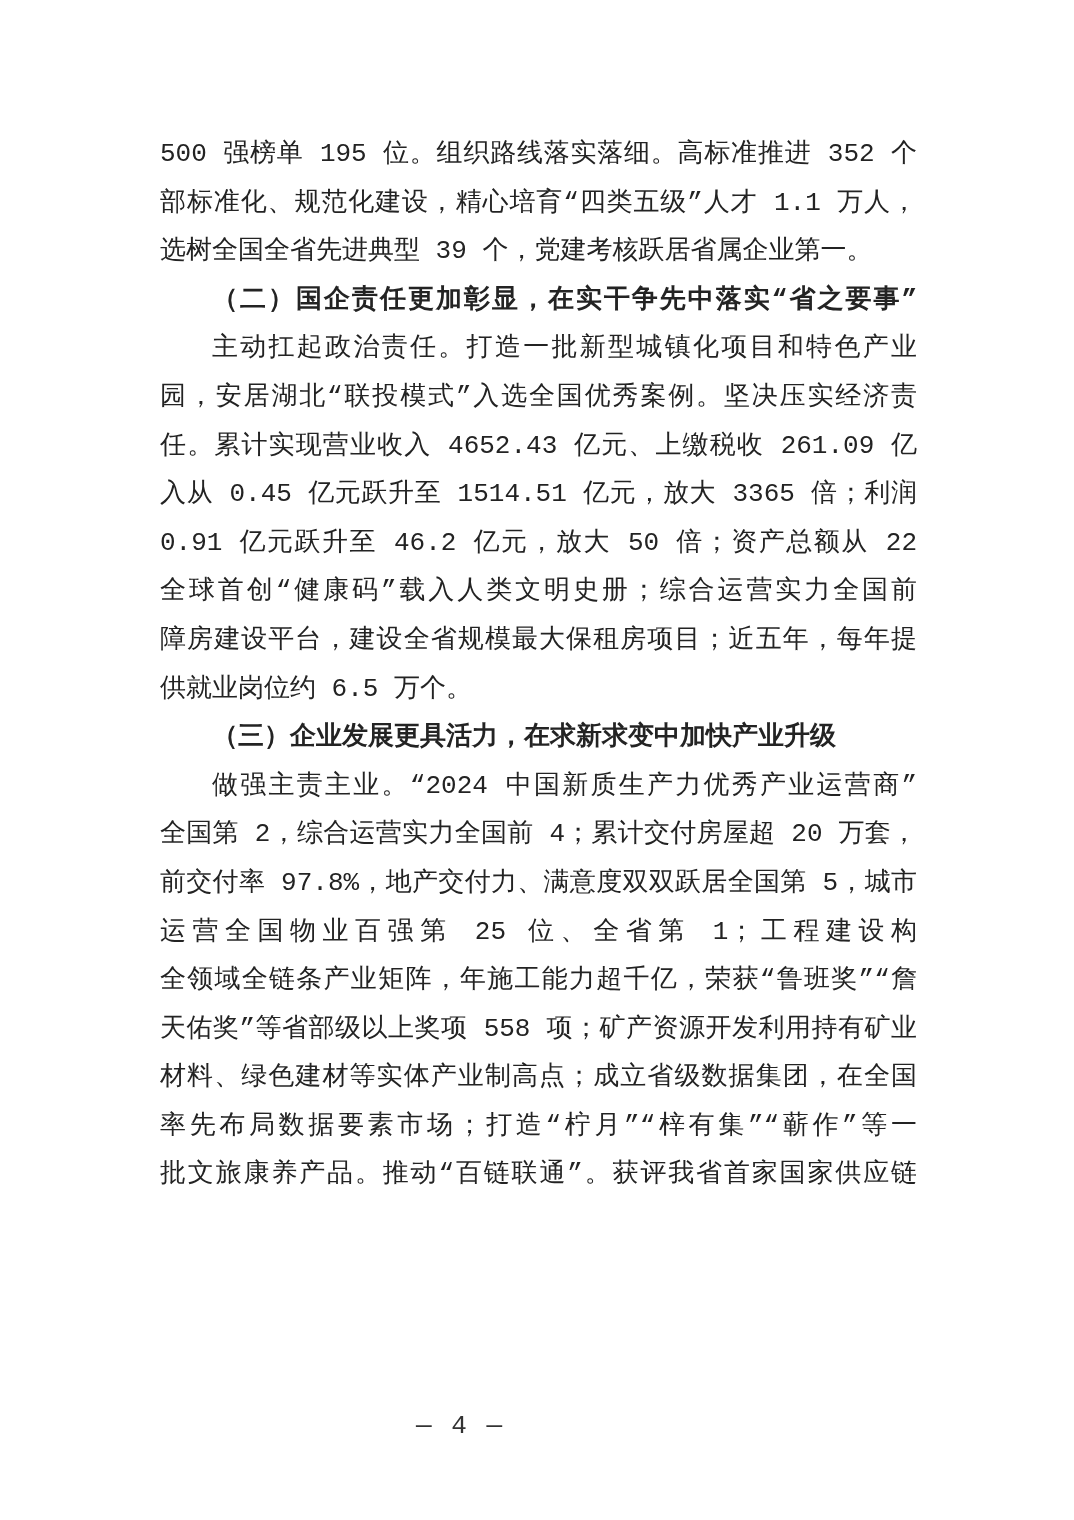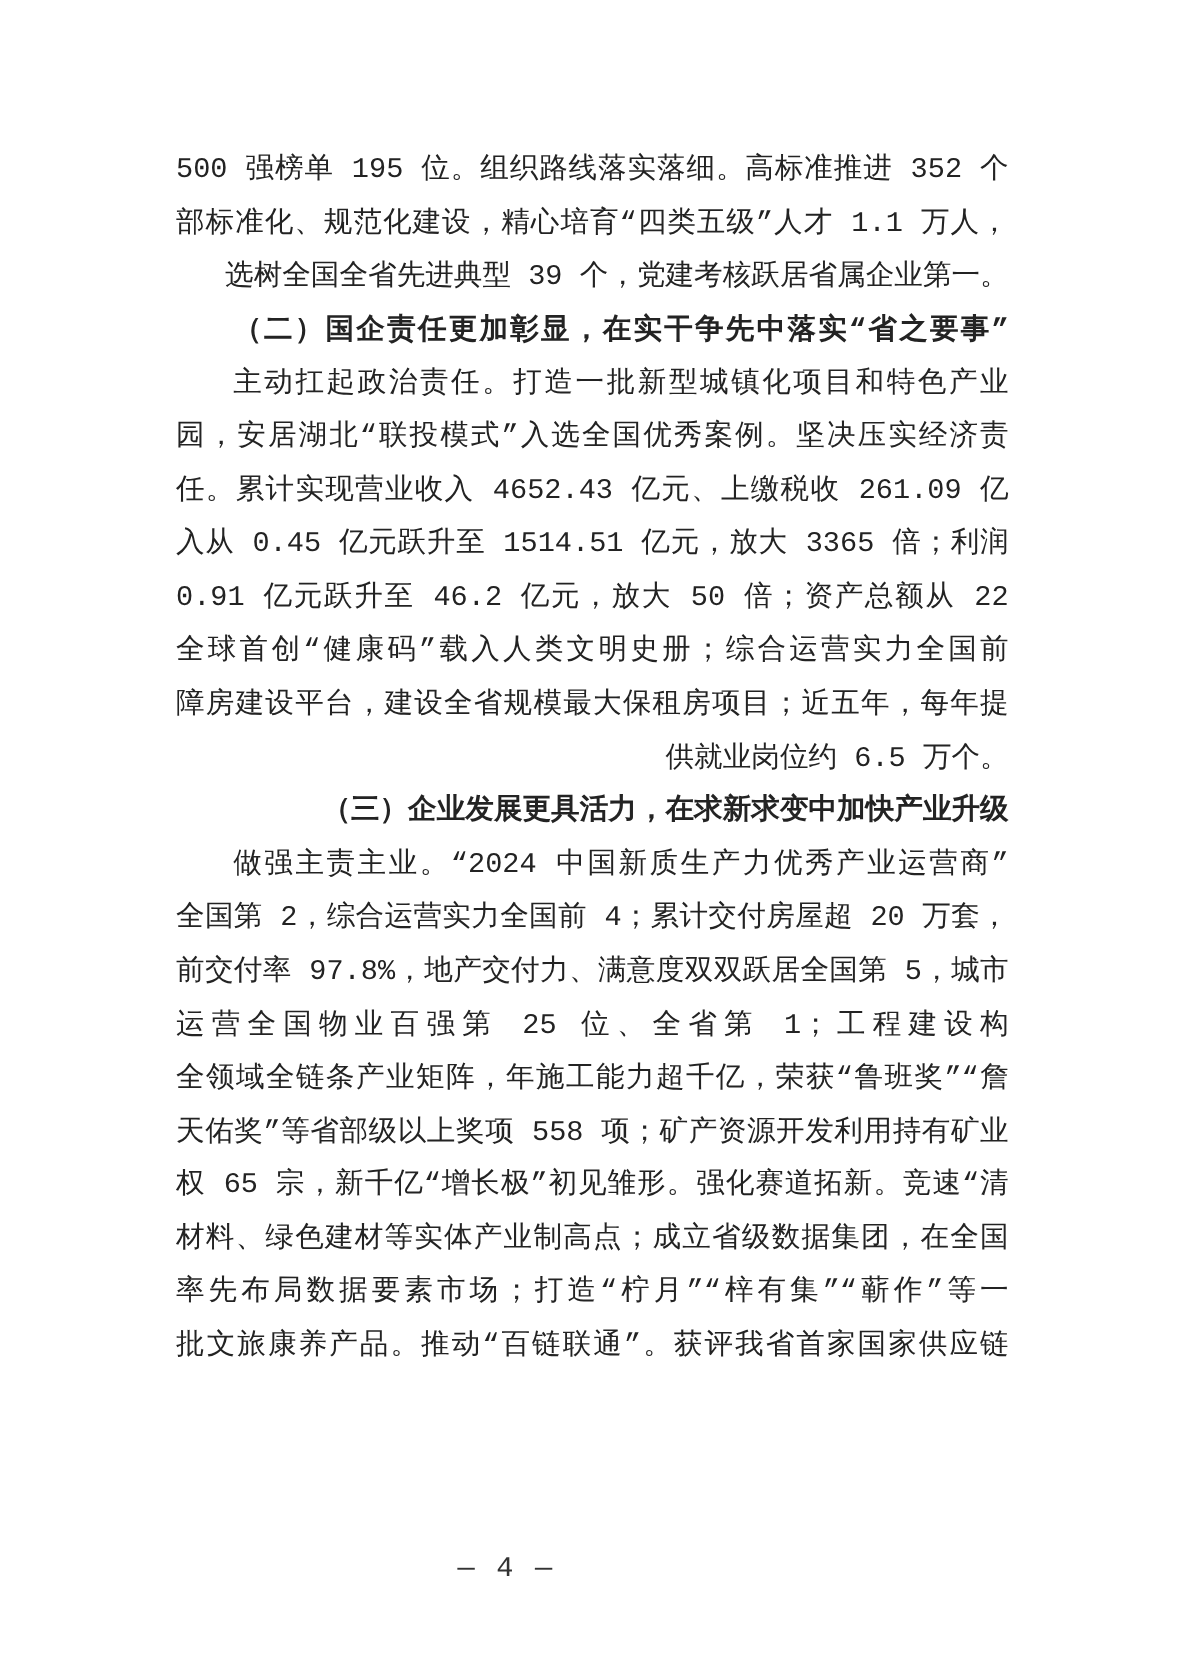--- a/index.html
+++ b/index.html
@@ -25,21 +25,21 @@
   .line {
     font-size: 26px;
     line-height: 48.6px;
     height: 48.6px;
     text-align: justify;
     text-align-last: justify;
     white-space: normal;
     overflow: hidden;
   }
   .line.natural {
-    text-align: right;
+    text-align: left;
     text-align-last: auto;
   }
   .line.indent {
     text-indent: 2em;
   }
   .line.heading {
     font-weight: bold;
   }
   .footer {
     position: absolute;
@@ -70,19 +70,18 @@
     <div class="line">全球首创“健康码”载入人类文明史册；综合运营实力全国前</div>
     <div class="line">障房建设平台，建设全省规模最大保租房项目；近五年，每年提</div>
     <div class="line natural">供就业岗位约 6.5 万个。</div>
     <div class="line heading indent natural">（三）企业发展更具活力，在求新求变中加快产业升级</div>
     <div class="line indent">做强主责主业。“2024 中国新质生产力优秀产业运营商”</div>
     <div class="line">全国第 2，综合运营实力全国前 4；累计交付房屋超 20 万套，提</div>
     <div class="line">前交付率 97.8%，地产交付力、满意度双双跃居全国第 5，城市</div>
     <div class="line">运营全国物业百强第 25 位、全省第 1；工程建设构建“1+3+4+N”</div>
     <div class="line">全领域全链条产业矩阵，年施工能力超千亿，荣获“鲁班奖”“詹</div>
     <div class="line">天佑奖”等省部级以上奖项 558 项；矿产资源开发利用持有矿业</div>
-    <div class="line">权 65 宗，新千亿“增长极”初见雏形。强化赛道拓新。竞速“清</div>
     <div class="line">材料、绿色建材等实体产业制高点；成立省级数据集团，在全国</div>
     <div class="line">率先布局数据要素市场；打造“柠月”“梓有集”“蕲作”等一</div>
     <div class="line">批文旅康养产品。推动“百链联通”。获评我省首家国家供应链</div>
   </div>
   <div class="footer">— 4 —</div>
 </div>
 
 </body></html>

